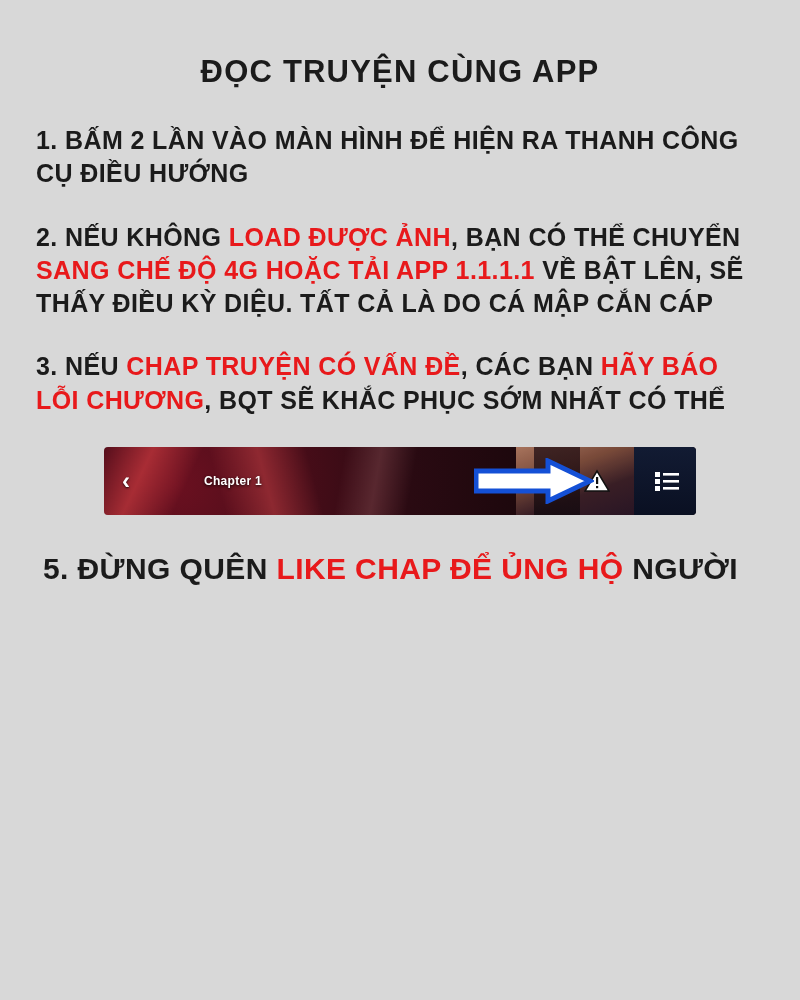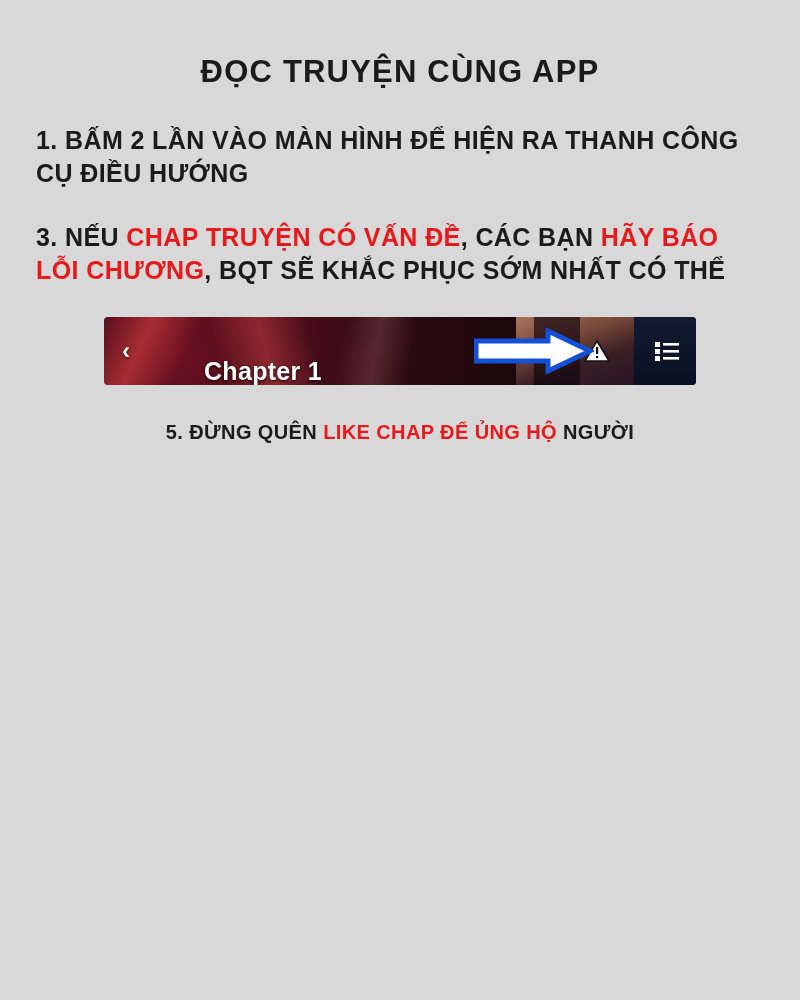--- a/index.html
+++ b/index.html
@@ -96,25 +96,24 @@
     line-height: 1;
     font-weight: bold;
     text-shadow: 0 1px 2px rgba(0,0,0,0.8);
   }
   .banner-chapter {
     position: absolute;
     left: 100px;
     top: 50%;
     transform: translateY(-50%);
     color: #ffffff;
-    font-size: 25px;
+    font-size: 12px;
     font-weight: bold;
     letter-spacing: 0.3px;
     text-shadow: 0 1px 3px rgba(0,0,0,0.85);
-    margin-top: 20px;
   }
   .banner-warn {
     position: absolute;
     right: 86px;
     top: 50%;
     transform: translateY(-50%);
     width: 26px;
     height: 24px;
     display: flex;
     align-items: center;
@@ -133,41 +132,43 @@
   }
   .arrow {
     position: absolute;
     left: 370px;
     top: 50%;
     transform: translateY(-50%);
     width: 120px;
     height: 46px;
   }
   .last-line {
-    font-size: 20px;
+    font-size: 30px;
     font-weight: bold;
     line-height: 1.33;
     color: #1b1b1b;
     letter-spacing: 0.4px;
     text-transform: uppercase;
-    margin: 0;
-    text-align: center;
+    margin: 7px;
   }
 </style>
 </head>
 <body>
 
 <div class="page">
 
   <div class="title">ĐỌC TRUYỆN CÙNG APP</div>
 
   <p class="para">
     <span>1. BẤM 2 LẦN VÀO MÀN HÌNH ĐỂ HIỆN RA THANH CÔNG CỤ ĐIỀU HƯỚNG</span>
   </p>
 
+  <p class="para">
+    <span>2. NẾU KHÔNG </span><span class="hl">LOAD ĐƯỢC ẢNH</span><span>, BẠN CÓ THỂ CHUYỂN </span><span class="hl">SANG CHẾ ĐỘ 4G HOẶC TẢI APP 1.1.1.1</span><span> VỀ BẬT LÊN, SẼ THẤY ĐIỀU KỲ DIỆU. TẤT CẢ LÀ DO CÁ MẬP CẮN CÁP</span>
+  </p>
 
   <p class="para tight">
     <span>3. NẾU </span><span class="hl">CHAP TRUYỆN CÓ VẤN ĐỀ</span><span>, CÁC BẠN </span><span class="hl">HÃY BÁO LỖI CHƯƠNG</span><span>, BQT SẼ KHẮC PHỤC SỚM NHẤT CÓ THỂ</span>
   </p>
 
   <div class="banner-wrap">
     <div class="banner">
       <div class="banner-streak"></div>
       <div class="banner-portrait"></div>
       <div class="banner-right"></div>

